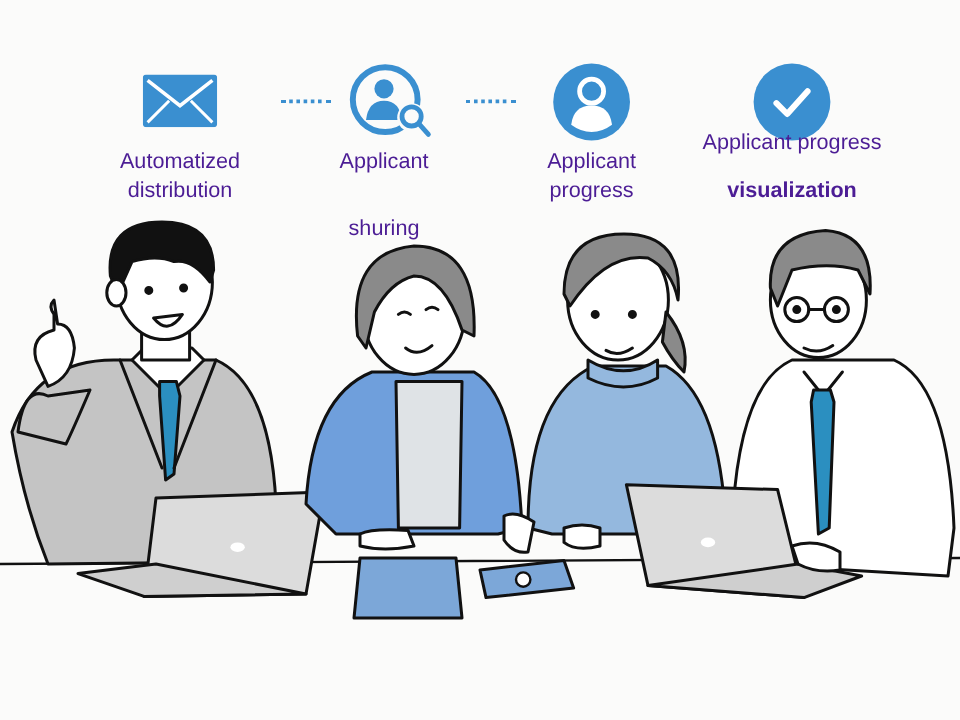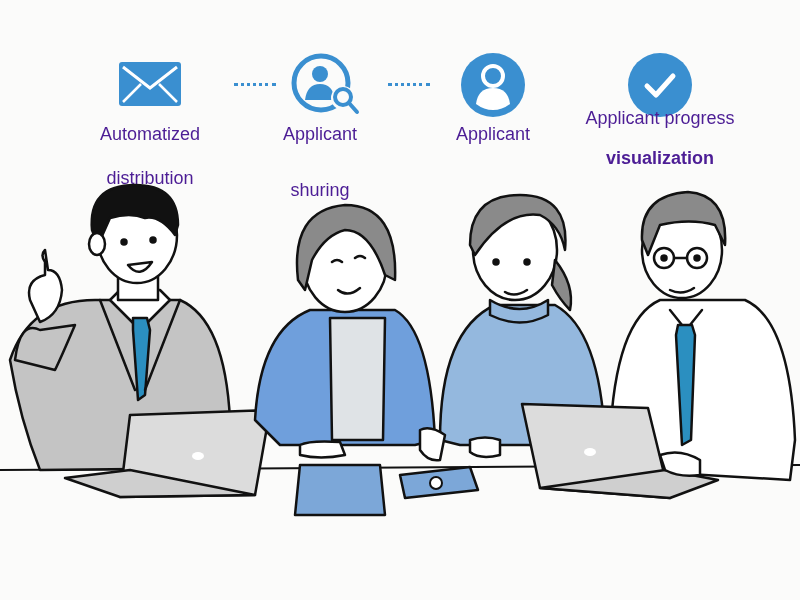--- a/index.html
+++ b/index.html
@@ -16,21 +16,21 @@
 <div class="feature" style="left:80px;top:60px;width:140px;height:110px;">
   <div class="icon" style="left:39px;top:2px;width:62px;height:44px;">
     <svg width="62" height="44" viewBox="0 0 62 44">
       <rect x="0" y="0" width="62" height="44" rx="3" fill="#3a8fd0"></rect>
       <polyline points="4,5 31,26 58,5" fill="none" stroke="#fff" stroke-width="3"></polyline>
       <line x1="4" y1="40" x2="22" y2="22" stroke="#fff" stroke-width="2.5"></line>
       <line x1="58" y1="40" x2="40" y2="22" stroke="#fff" stroke-width="2.5"></line>
     </svg>
   </div>
   <div class="label" style="top:62px;">Automatized</div>
-  <div class="label" style="top:86px;margin-top:20px;">distribution</div>
+  <div class="label" style="top:86px;">distribution</div>
 </div>
 
 <div class="dots" style="left:234px;width:42px;"></div>
 
 <div class="feature" style="left:255px;top:52px;width:130px;height:118px;">
   <div class="icon" style="left:36px;top:0px;width:74px;height:66px;">
     <svg width="74" height="66" viewBox="0 0 74 66">
       <circle cx="30" cy="31" r="27" fill="none" stroke="#3a8fd0" stroke-width="5"></circle>
       <circle cx="29" cy="22" r="8" fill="#3a8fd0"></circle>
       <path d="M14,48 Q16,32 29,32 Q42,32 44,48 Z" fill="#3a8fd0"></path>
@@ -47,20 +47,21 @@
 
 <div class="feature" style="left:428px;top:52px;width:130px;height:118px;">
   <div class="icon" style="left:32px;top:0px;width:66px;height:66px;">
     <svg width="66" height="66" viewBox="0 0 66 66">
       <circle cx="33" cy="33" r="32" fill="#3a8fd0"></circle>
       <circle cx="33" cy="24" r="10" fill="none" stroke="#fff" stroke-width="4"></circle>
       <path d="M16,52 Q18,36 33,36 Q48,36 50,52 Q42,58 33,58 Q24,58 16,52 Z" fill="#fff"></path>
     </svg>
   </div>
   <div class="label" style="top:70px;">Applicant</div>
+  <div class="label" style="top:94px;">progress</div>
 </div>
 
 <div class="feature" style="left:570px;top:52px;width:180px;height:118px;">
   <div class="icon" style="left:57px;top:0px;width:66px;height:66px;">
     <svg width="66" height="66" viewBox="0 0 66 66">
       <circle cx="33" cy="33" r="32" fill="#3a8fd0"></circle>
       <polyline points="20,34 29,43 46,24" fill="none" stroke="#fff" stroke-width="5" stroke-linecap="round" stroke-linejoin="round"></polyline>
     </svg>
   </div>
   <div class="label" style="top:54px;text-align:center;">Applicant progress</div>

